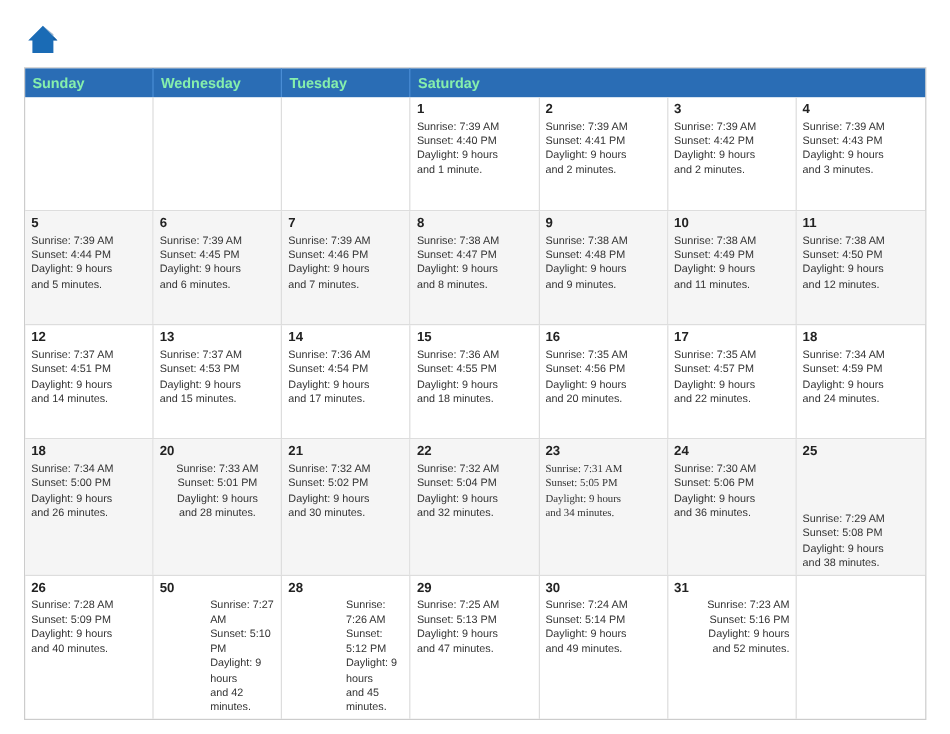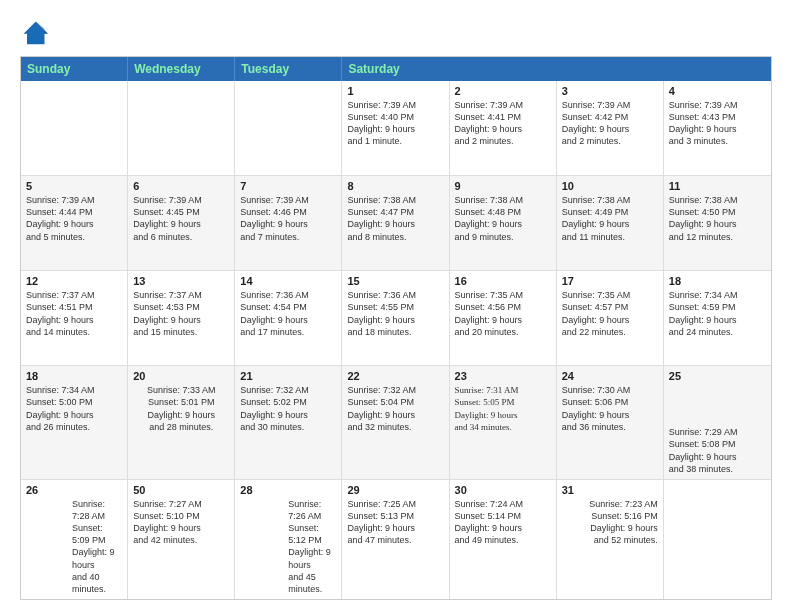--- a/index.html
+++ b/index.html
@@ -323,28 +323,28 @@
             <div class="day-num">25</div>
             <div class="day-info" style="white-space: pre-line; margin-top: 42px;">Sunrise: 7:29 AM
 Sunset: 5:08 PM
 Daylight: 9 hours
 and 38 minutes.</div>
           </div>
         </div>
         <div class="cal-row">
           <div class="cal-cell">
             <div class="day-num">26</div>
-            <div class="day-info" style="white-space: pre-line; margin-left: 46px;">Sunrise: 7:28 AM
+            <div class="day-info" style="white-space: pre-line;">Sunrise: 7:28 AM
 Sunset: 5:09 PM
 Daylight: 9 hours
 and 40 minutes.</div>
           </div>
           <div class="cal-cell">
             <div class="day-num">50</div>
-            <div class="day-info" style="white-space: pre-line;">Sunrise: 7:27 AM
+            <div class="day-info" style="white-space: pre-line; margin-left: 42px;">Sunrise: 7:27 AM
 Sunset: 5:10 PM
 Daylight: 9 hours
 and 42 minutes.</div>
           </div>
           <div class="cal-cell">
             <div class="day-num">28</div>
             <div class="day-info" style="white-space: pre-line; margin-left: 48px;">Sunrise: 7:26 AM
 Sunset: 5:12 PM
 Daylight: 9 hours
 and 45 minutes.</div>

